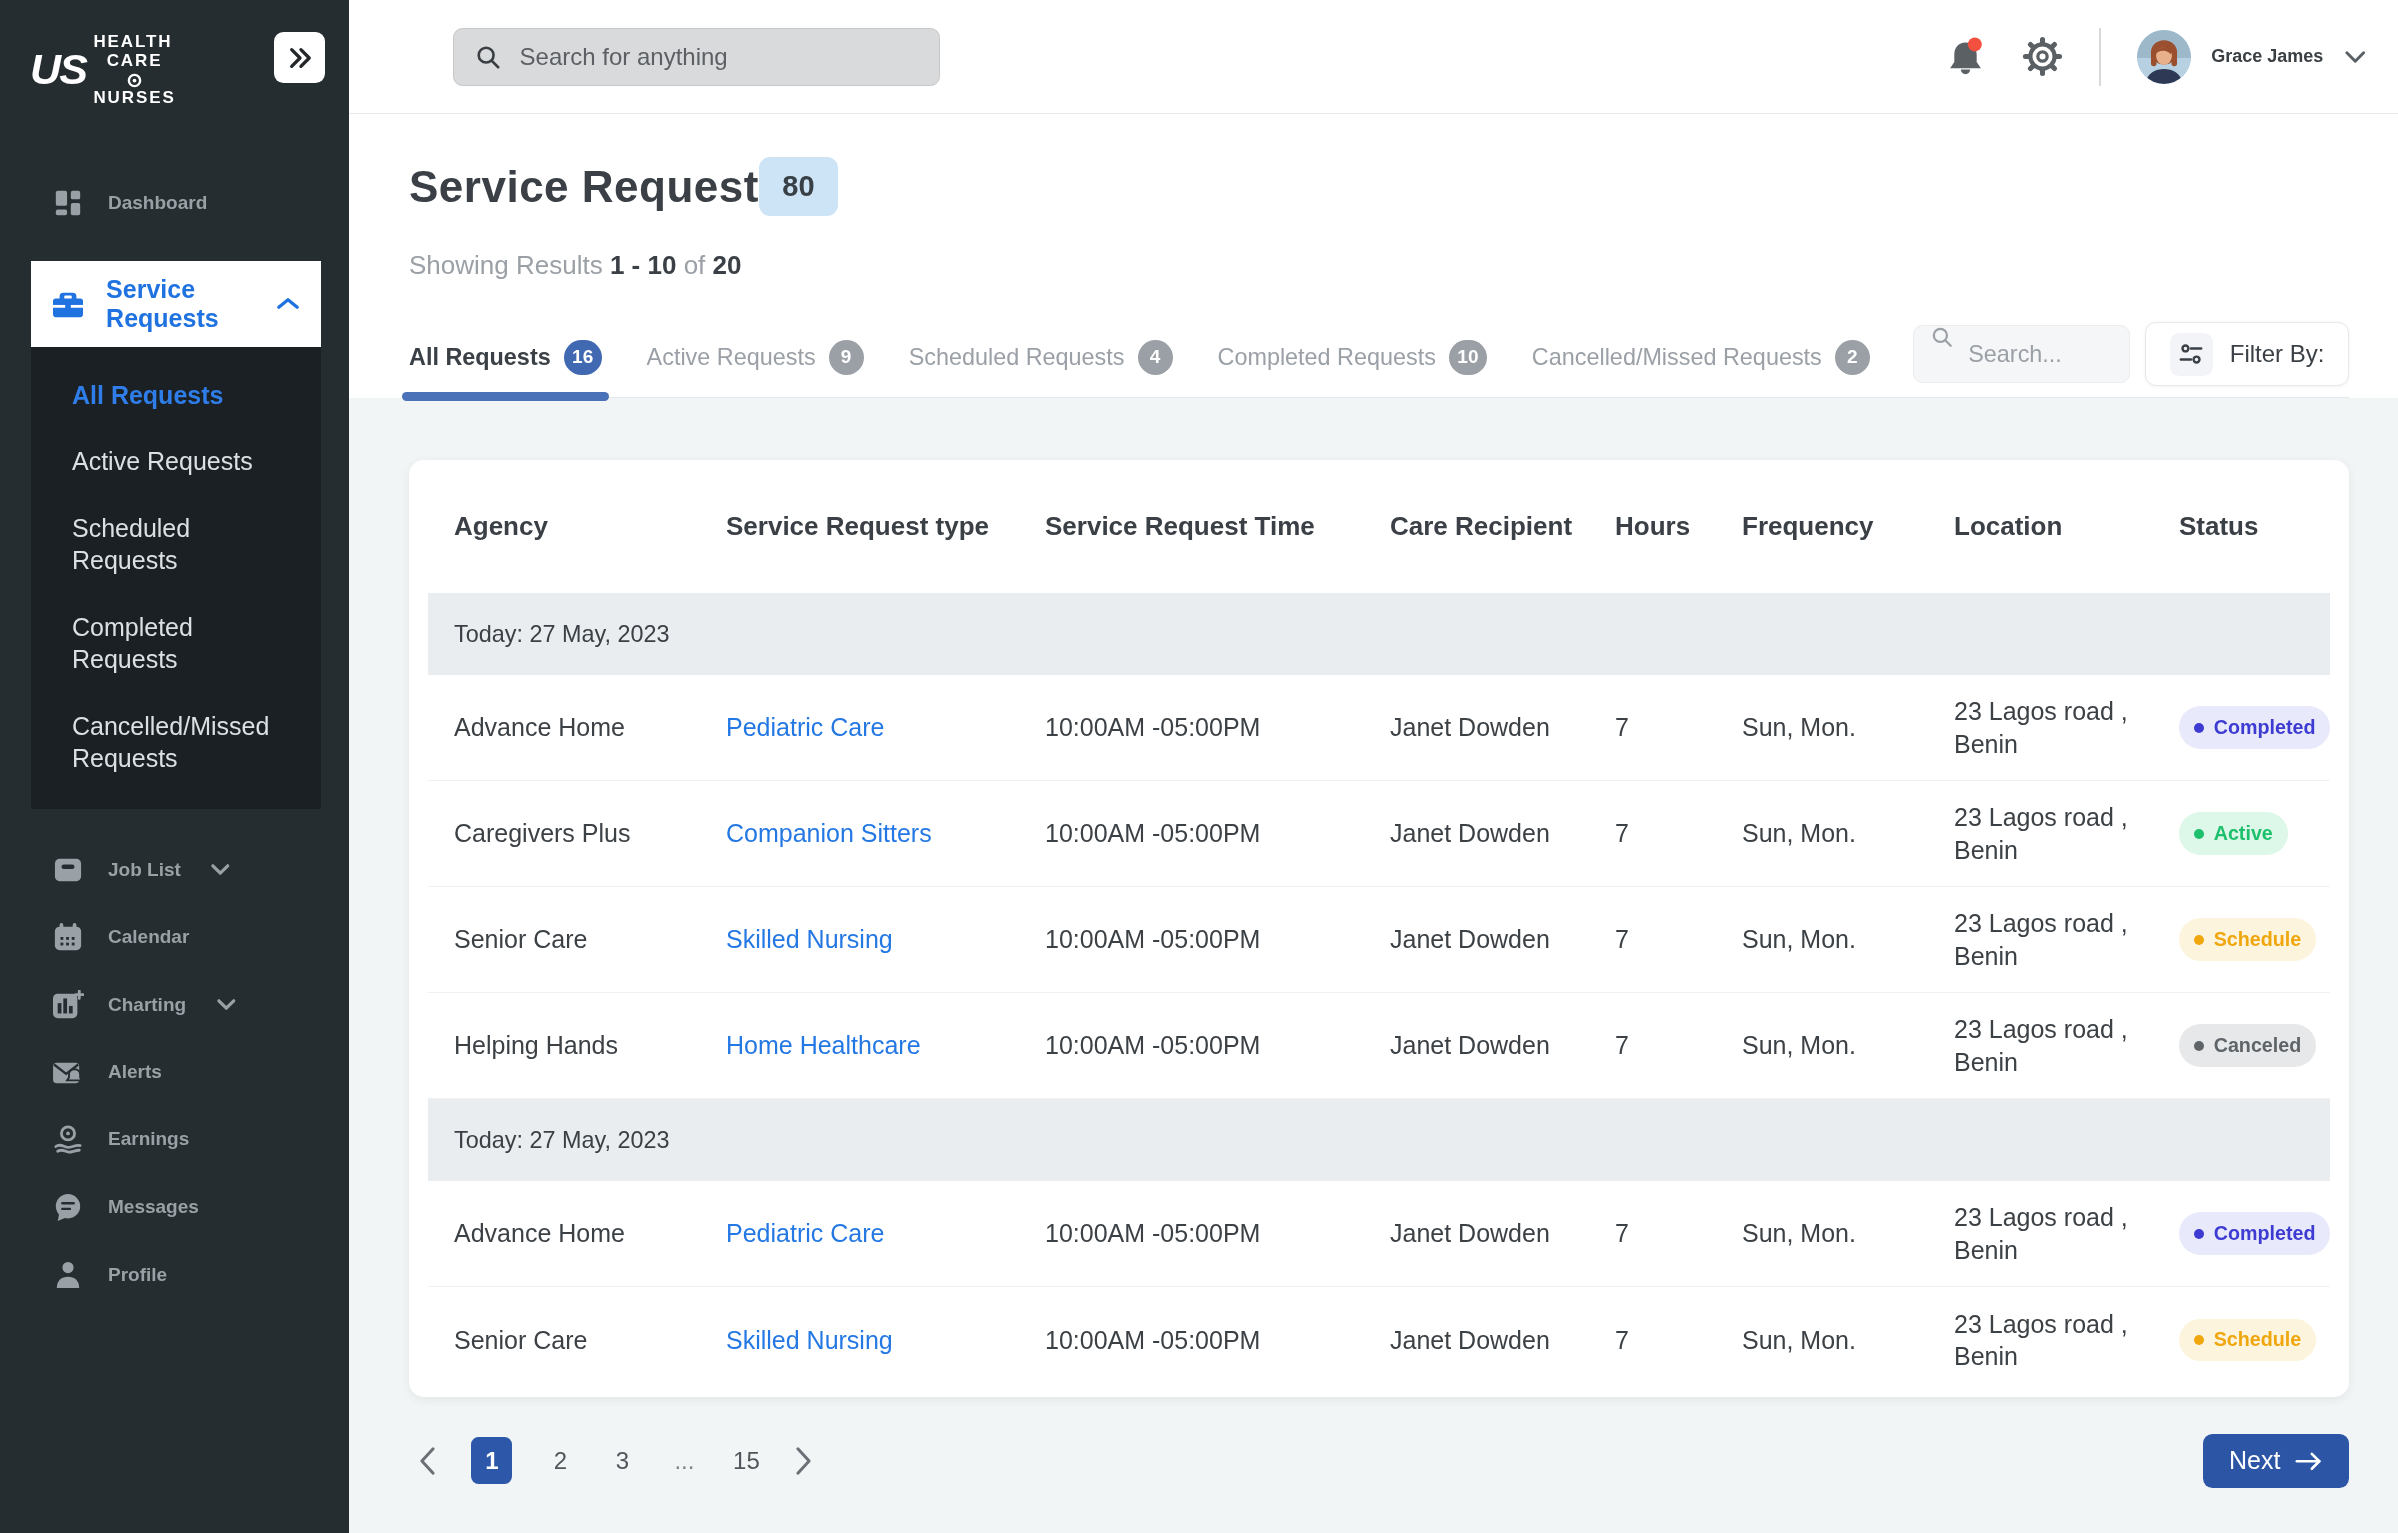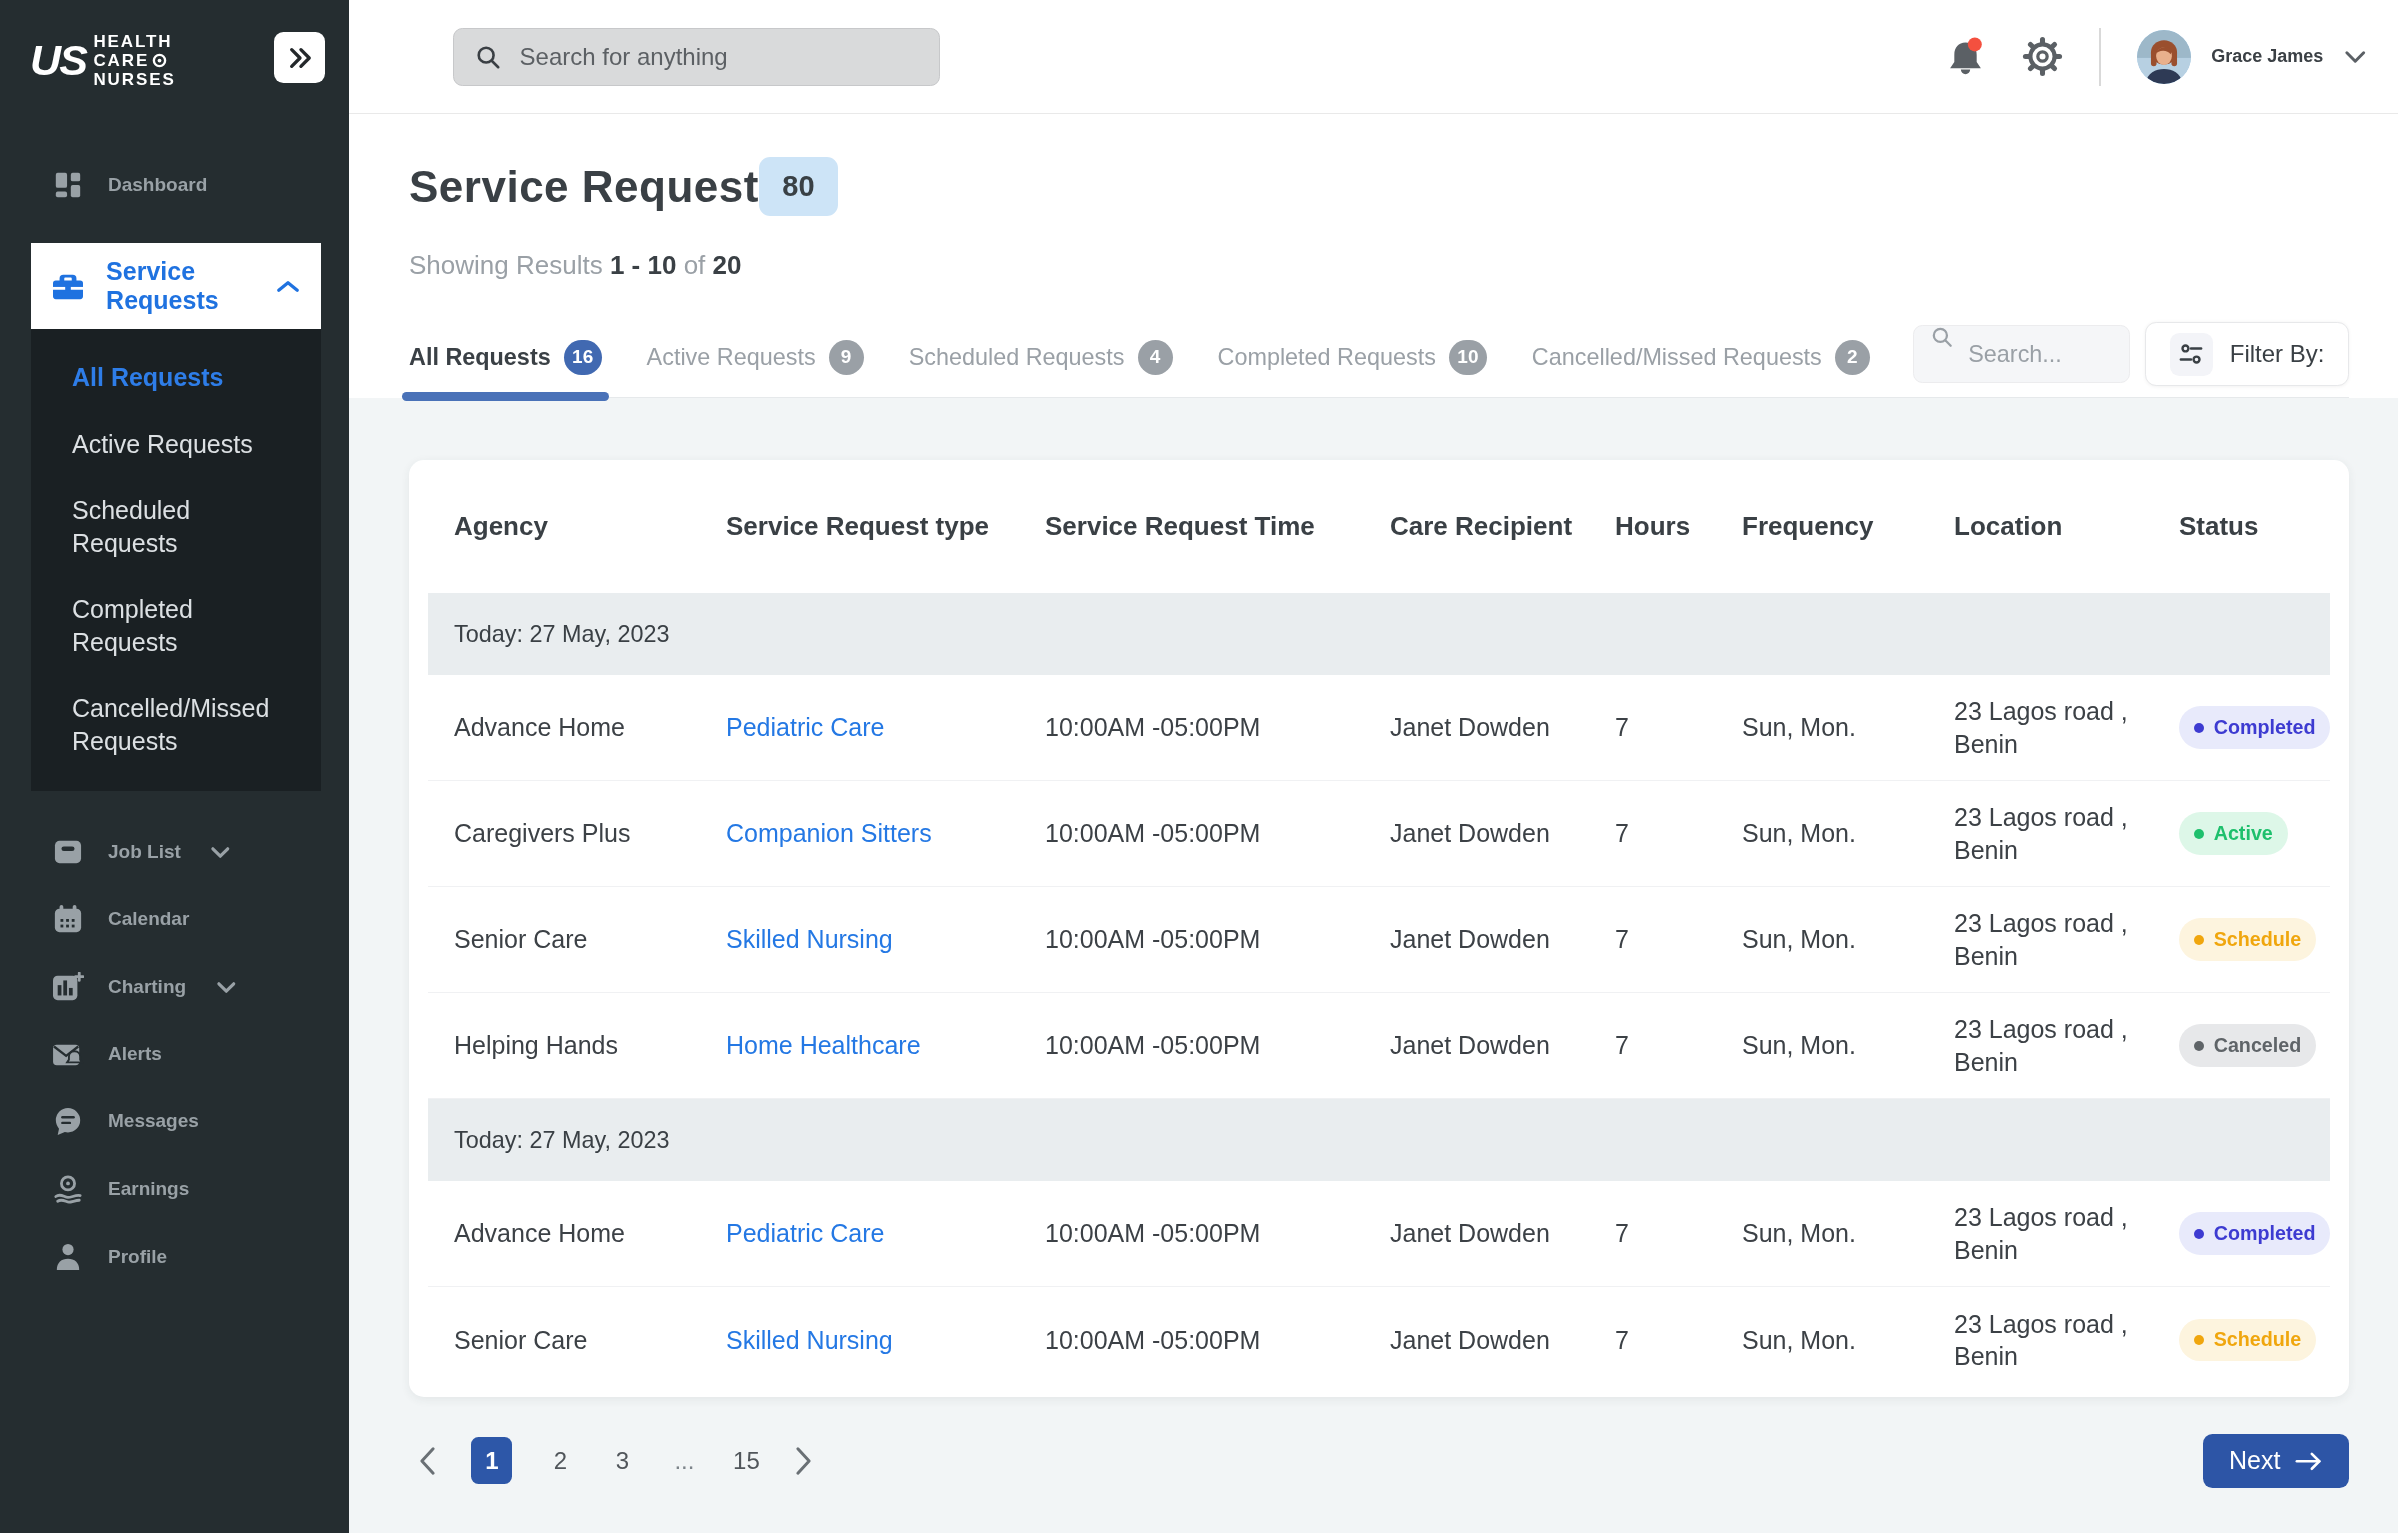--- a/index.html
+++ b/index.html
@@ -11,21 +11,21 @@
     background:#ffffff; color:#3c4146;
   }
   svg { display:block; }
 
   
   .sidebar { width:349px; min-width:349px; height:100%; background:#252d30; display:flex; flex-direction:column; }
   .logo-row { display:flex; align-items:flex-start; justify-content:space-between; padding:32px 24px 0 30px; }
   .logo { display:flex; align-items:center; gap:7.5px; color:#fff; }
   .logo-us { font-size:43px; font-weight:bold; font-style:italic; letter-spacing:-1.9px; line-height:1; }
   .logo-text { display:flex; flex-direction:column; font-size:17px; font-weight:bold; letter-spacing:1.9px; line-height:1.12; }
-  .logo-care-line { display:flex; align-items:center; gap:2.8px; }
+  .logo-care-line { display:flex; align-items:center; gap:2.8px;flex-direction:column; }
   .collapse-btn { width:51px; height:51px; border-radius:9.4px; background:#fff; border:none; display:flex; align-items:center; justify-content:center; cursor:pointer; }
 
   .nav { margin-top:62px; display:flex; flex-direction:column; }
   .nav-item { display:flex; align-items:center; gap:24px; padding:19px 28px 19px 52px; font-size:19px; font-weight:bold; color:#99a1a6; cursor:pointer; }
   .nav-item .nv-ic { width:32px; display:flex; justify-content:center; }
   .nav-chev { margin-left:5.6px; }
 
   .active-bar { display:flex; align-items:center; gap:22.5px; background:#ffffff; margin:24px 28px 0 31px; padding:14px 20.6px 14px 20.6px; color:#1f72e0; font-size:25px; font-weight:bold; cursor:pointer; }
   .active-bar .bar-chev { margin-left:auto; }
   .submenu { background:#1a2023; margin:0 28px 0 31px; padding:32px 22.5px 34px 41px; display:flex; flex-direction:column; gap:34px; }
@@ -215,40 +215,40 @@
           <svg width="32" height="28" viewBox="0 0 34 30">
               <rect x="1" y="5" width="28" height="22" rx="4" fill="#99a1a6"></rect>
               <path d="M2 7 l13 10 13-10" fill="none" stroke="#252d30" stroke-width="2.5"></path>
               <path d="M24 12 c-4 0 -6 3 -6 6 v3 l-2 3 h16 l-2 -3 v-3 c0 -3 -2 -6 -6 -6z" fill="#99a1a6" stroke="#252d30" stroke-width="2"></path>
             </svg>
         </span>
         <span>Alerts</span>
       </div>
       <div class="nav-item">
         <span class="nv-ic">
+          <svg width="30" height="30" viewBox="0 0 32 32" fill="none" stroke="#99a1a6" stroke-width="3" stroke-linecap="round">
+              <circle cx="16" cy="10" r="7"></circle>
+              <circle cx="16" cy="10" r="2" fill="#99a1a6" stroke="none"></circle>
+              <path d="M3 24 c5 -4 9 1 13 1 s8 -3 13 -2"></path>
+              <path d="M5 29 c5 -3 9 1 12 1 s7 -2 11 -2"></path>
+            </svg>
+        </span>
+        <span>Earnings</span>
+      </div>
+      <div class="nav-item">
+        <span class="nv-ic">
           <svg width="30" height="30" viewBox="0 0 32 32">
               <path d="M16 2 a13 13 0 0 0 -13 13 c0 4 1.4 6.6 3.4 9.2 L5 31 l7.6 -3.2 c1.1 .3 2.2 .4 3.4 .4 a13 13 0 0 0 0 -26z" fill="#99a1a6"></path>
               <g stroke="#252d30" stroke-width="2.6" stroke-linecap="round">
                 <path d="M10 12 h12"></path>
                 <path d="M10 18 h8"></path>
               </g>
             </svg>
         </span>
         <span>Messages</span>
-      </div>
-      <div class="nav-item">
-        <span class="nv-ic">
-          <svg width="30" height="30" viewBox="0 0 32 32" fill="none" stroke="#99a1a6" stroke-width="3" stroke-linecap="round">
-              <circle cx="16" cy="10" r="7"></circle>
-              <circle cx="16" cy="10" r="2" fill="#99a1a6" stroke="none"></circle>
-              <path d="M3 24 c5 -4 9 1 13 1 s8 -3 13 -2"></path>
-              <path d="M5 29 c5 -3 9 1 12 1 s7 -2 11 -2"></path>
-            </svg>
-        </span>
-        <span>Earnings</span>
       </div>
       <div class="nav-item">
         <span class="nv-ic">
           <svg width="28" height="30" viewBox="0 0 30 32" fill="#99a1a6">
               <circle cx="15" cy="8" r="6"></circle>
               <path d="M3 30 c0 -8 5 -12 12 -12 s12 4 12 12 z"></path>
             </svg>
         </span>
         <span>Profile</span>
       </div>

